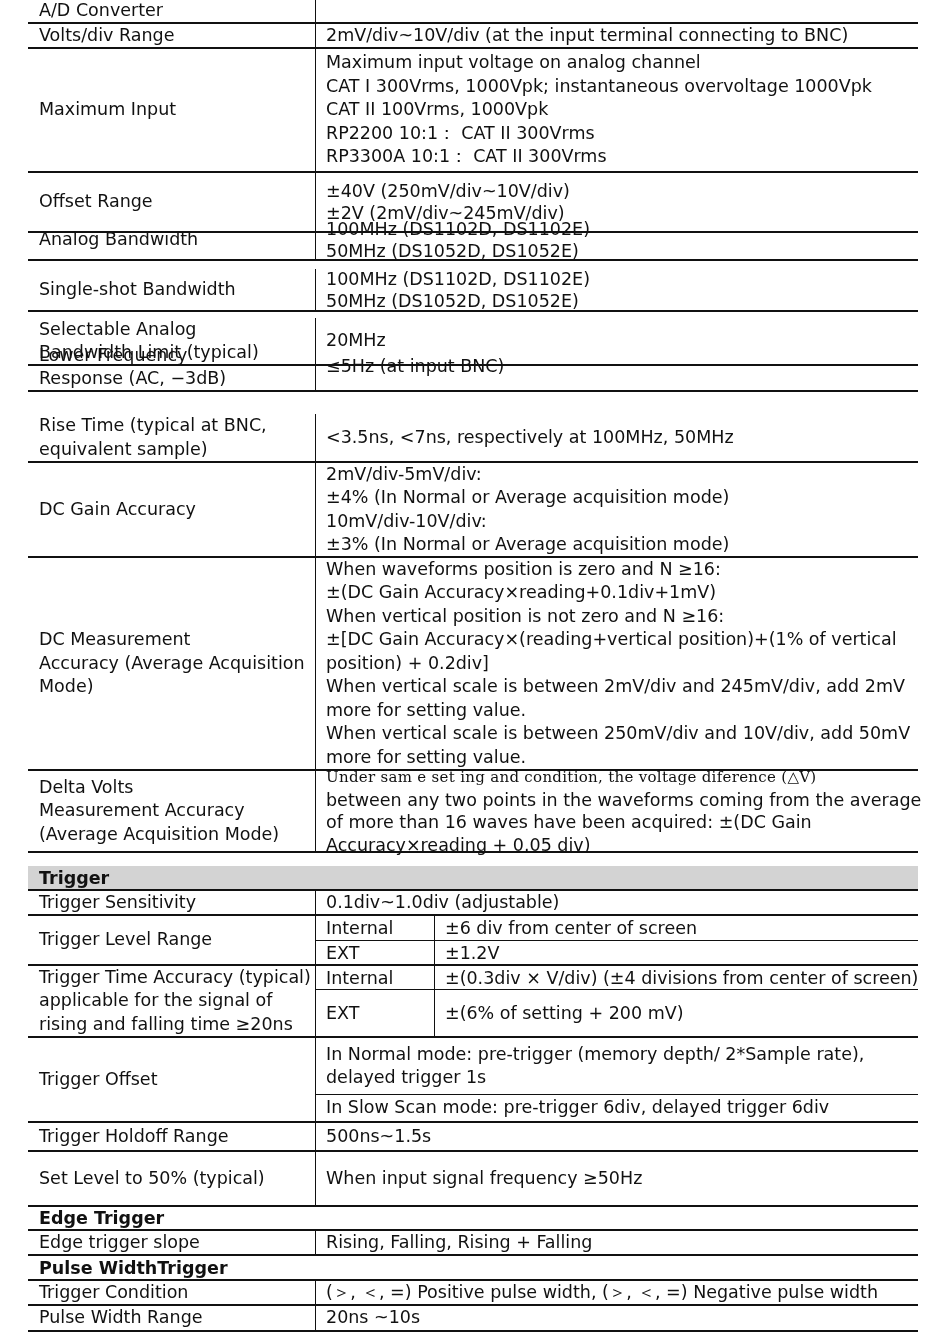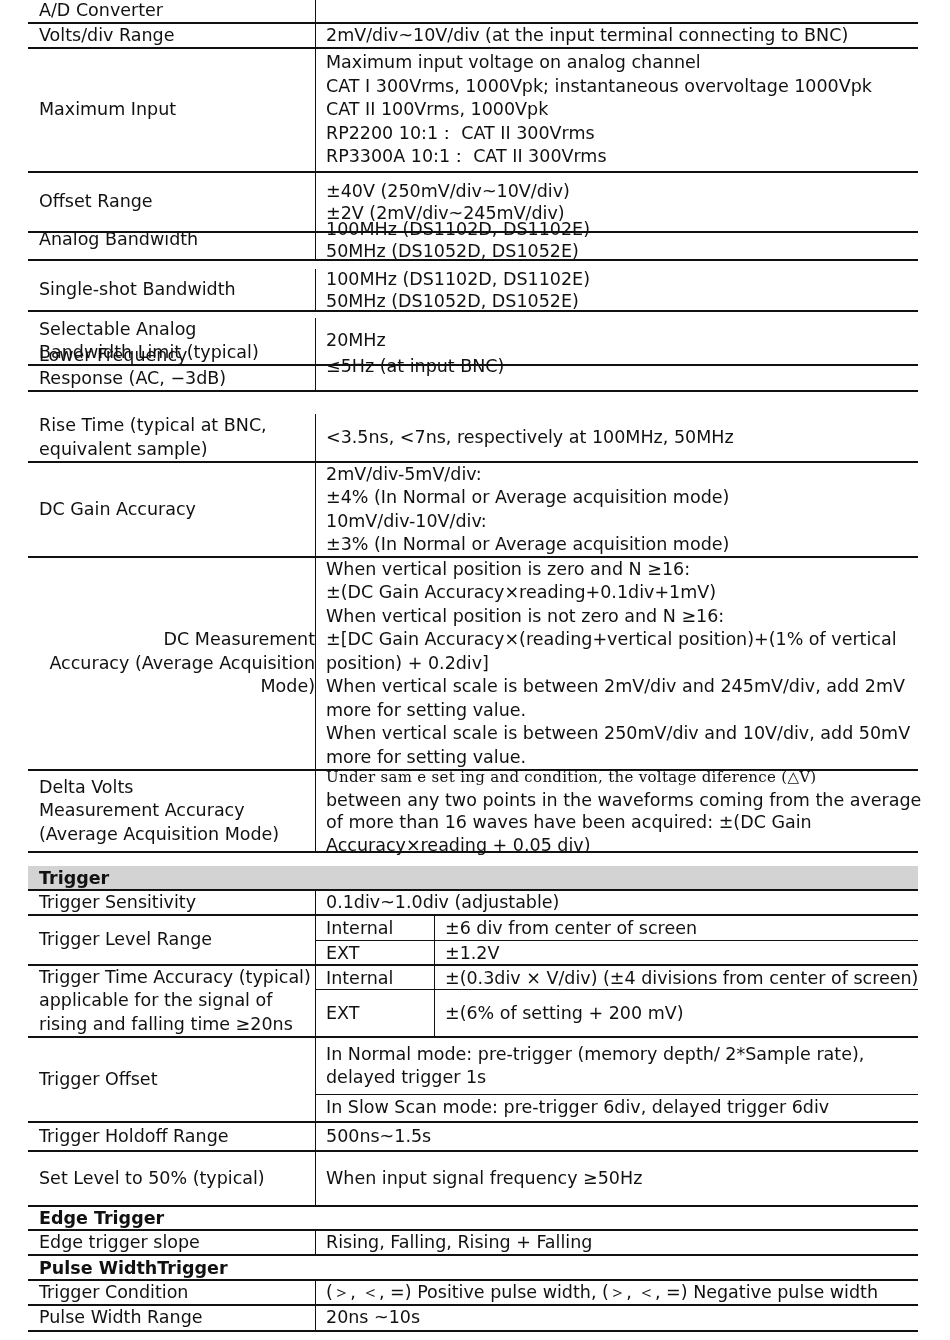--- a/index.html
+++ b/index.html
@@ -112,27 +112,27 @@
     <div class="lbl">DC Gain Accuracy</div>
     <div class="val">
       <span class="ln">2mV/div-5mV/div:</span>
       <span class="ln">±4% (In Normal or Average acquisition mode)</span>
       <span class="ln">10mV/div-10V/div:</span>
       <span class="ln">±3% (In Normal or Average acquisition mode)</span>
     </div>
   </div>
 
   <div class="row" style="top:558px;height:213px;">
-    <div class="lbl" style="flex-direction:column;align-items:flex-end;justify-content:center;">
+    <div class="lbl" style="flex-direction:column;align-items:flex-start;justify-content:center;">
       <span>DC Measurement</span>
       <span>Accuracy (Average Acquisition</span>
       <span>Mode)</span>
     </div>
     <div class="val">
-      <span class="ln">When vertical position is zero and N ≥16:</span>
+      <span class="ln">When waveforms position is zero and N ≥16:</span>
       <span class="ln">±(DC Gain Accuracy×reading+0.1div+1mV)</span>
       <span class="ln">When vertical position is not zero and N ≥16:</span>
       <span class="ln">±[DC Gain Accuracy×(reading+vertical position)+(1% of vertical</span>
       <span class="ln">position) + 0.2div]</span>
       <span class="ln">When vertical scale is between 2mV/div and 245mV/div, add 2mV</span>
       <span class="ln">more for setting value.</span>
       <span class="ln">When vertical scale is between 250mV/div and 10V/div, add 50mV</span>
       <span class="ln">more for setting value.</span>
     </div>
   </div>

